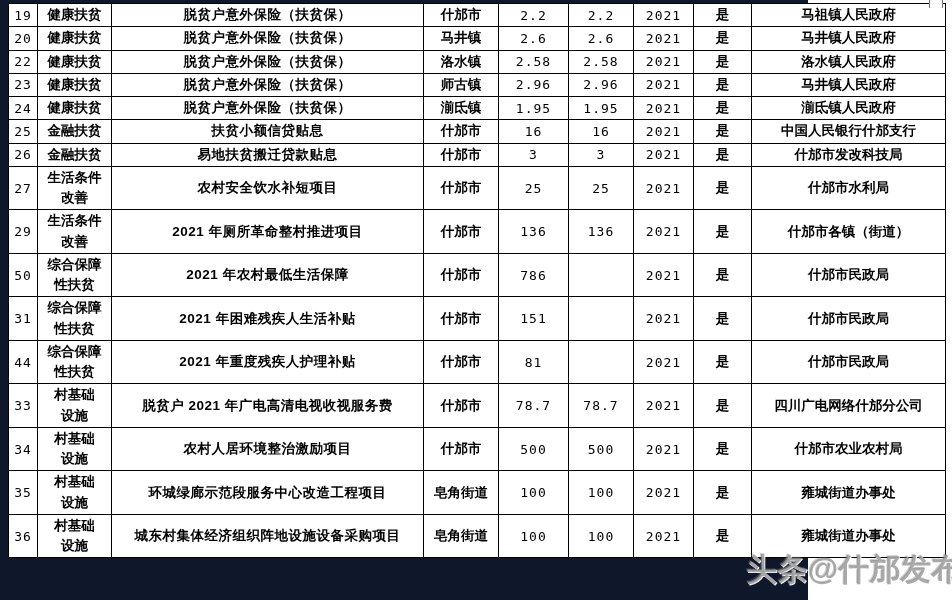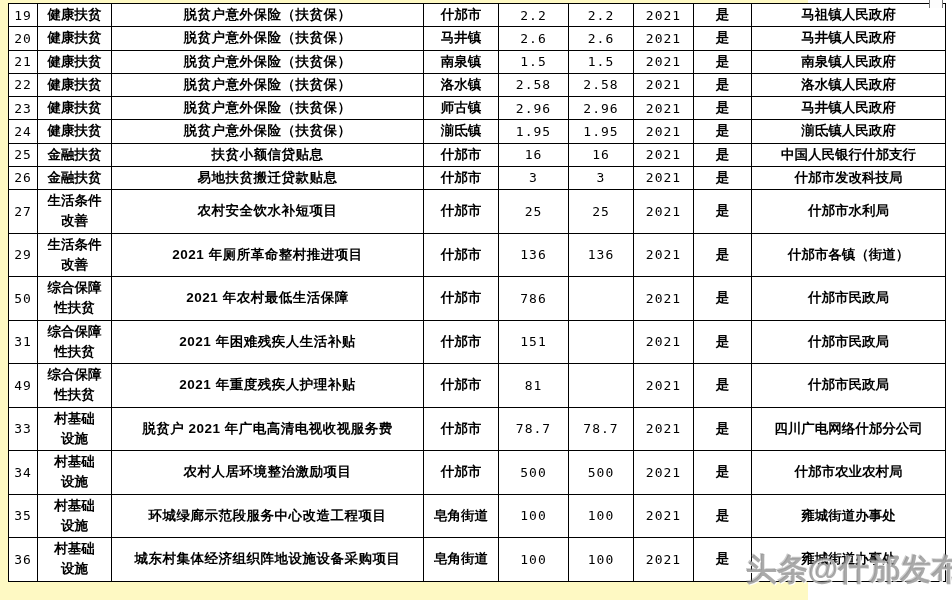--- a/index.html
+++ b/index.html
@@ -8,21 +8,21 @@
     background: #ffffff;
     width: 952px;
     height: 600px;
     overflow: hidden;
     font-family: "Liberation Sans", sans-serif;
   }
   .page {
     position: relative;
     width: 808px;
     height: 600px;
-    background: #fef9c3;
+    background: #0f172a;
   }
   table.gov-table {
     position: absolute;
     left: 8px;
     top: 3px;
     width: 937px;
     border-collapse: collapse;
     table-layout: fixed;
     background: #ffffff;
   }
@@ -111,31 +111,20 @@
           <td class="cat">健康扶贫</td>
           <td class="proj">脱贫户意外保险（扶贫保）</td>
           <td class="loc">马井镇</td>
           <td class="num">2.6</td>
           <td class="num">2.6</td>
           <td class="num">2021</td>
           <td class="flag">是</td>
           <td class="dept">马井镇人民政府</td>
         </tr>
         <tr class="short">
-          <td class="num">21</td>
-          <td class="cat">健康扶贫</td>
-          <td class="proj">脱贫户意外保险（扶贫保）</td>
-          <td class="loc">南泉镇</td>
-          <td class="num">1.5</td>
-          <td class="num">1.5</td>
-          <td class="num">2021</td>
-          <td class="flag">是</td>
-          <td class="dept">南泉镇人民政府</td>
-        </tr>
-        <tr class="short">
           <td class="num">22</td>
           <td class="cat">健康扶贫</td>
           <td class="proj">脱贫户意外保险（扶贫保）</td>
           <td class="loc">洛水镇</td>
           <td class="num">2.58</td>
           <td class="num">2.58</td>
           <td class="num">2021</td>
           <td class="flag">是</td>
           <td class="dept">洛水镇人民政府</td>
         </tr>
@@ -225,21 +214,21 @@
 性扶贫</td>
           <td class="proj">2021 年困难残疾人生活补贴</td>
           <td class="loc">什邡市</td>
           <td class="num">151</td>
           <td class="num"></td>
           <td class="num">2021</td>
           <td class="flag">是</td>
           <td class="dept">什邡市民政局</td>
         </tr>
         <tr class="tall">
-          <td class="num">49</td>
+          <td class="num">44</td>
           <td class="cat">综合保障
 性扶贫</td>
           <td class="proj">2021 年重度残疾人护理补贴</td>
           <td class="loc">什邡市</td>
           <td class="num">81</td>
           <td class="num"></td>
           <td class="num">2021</td>
           <td class="flag">是</td>
           <td class="dept">什邡市民政局</td>
         </tr>

